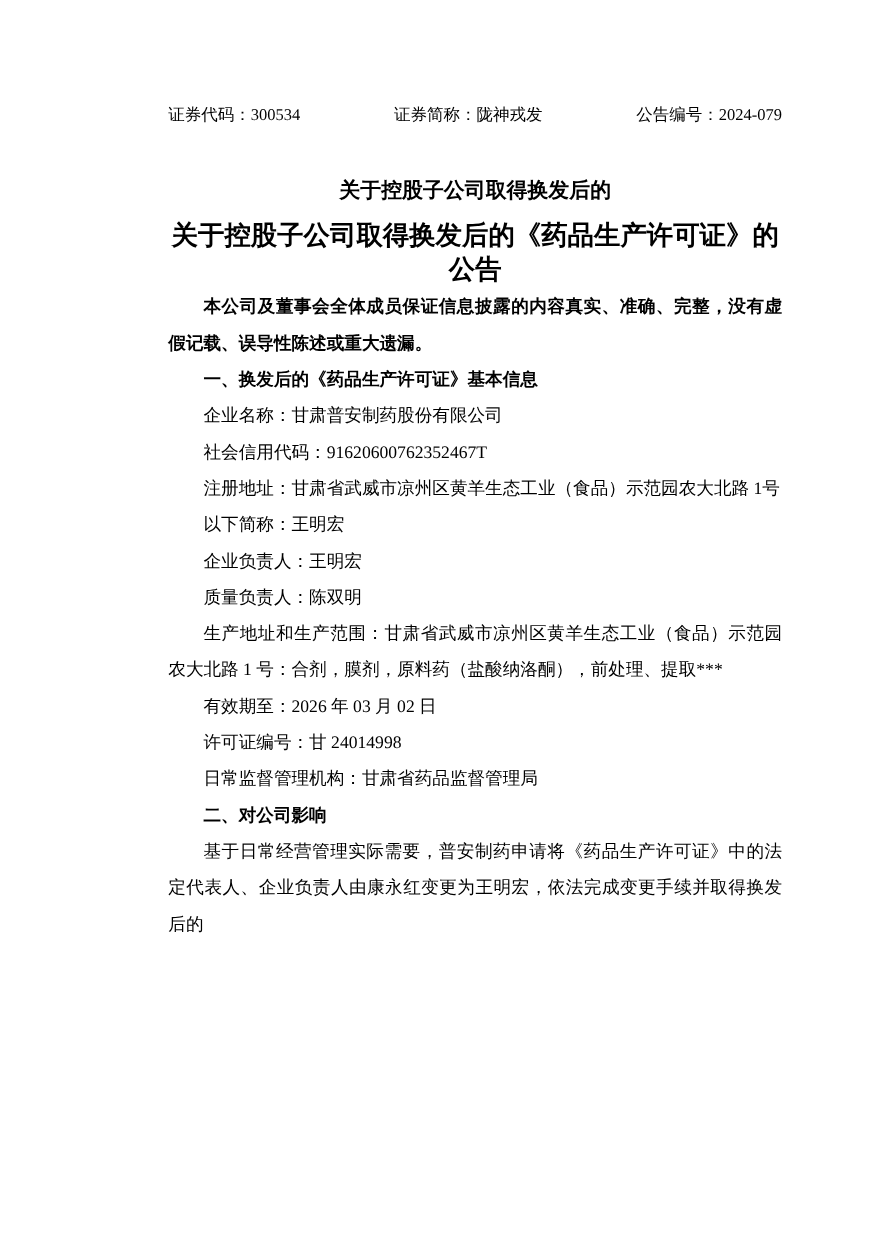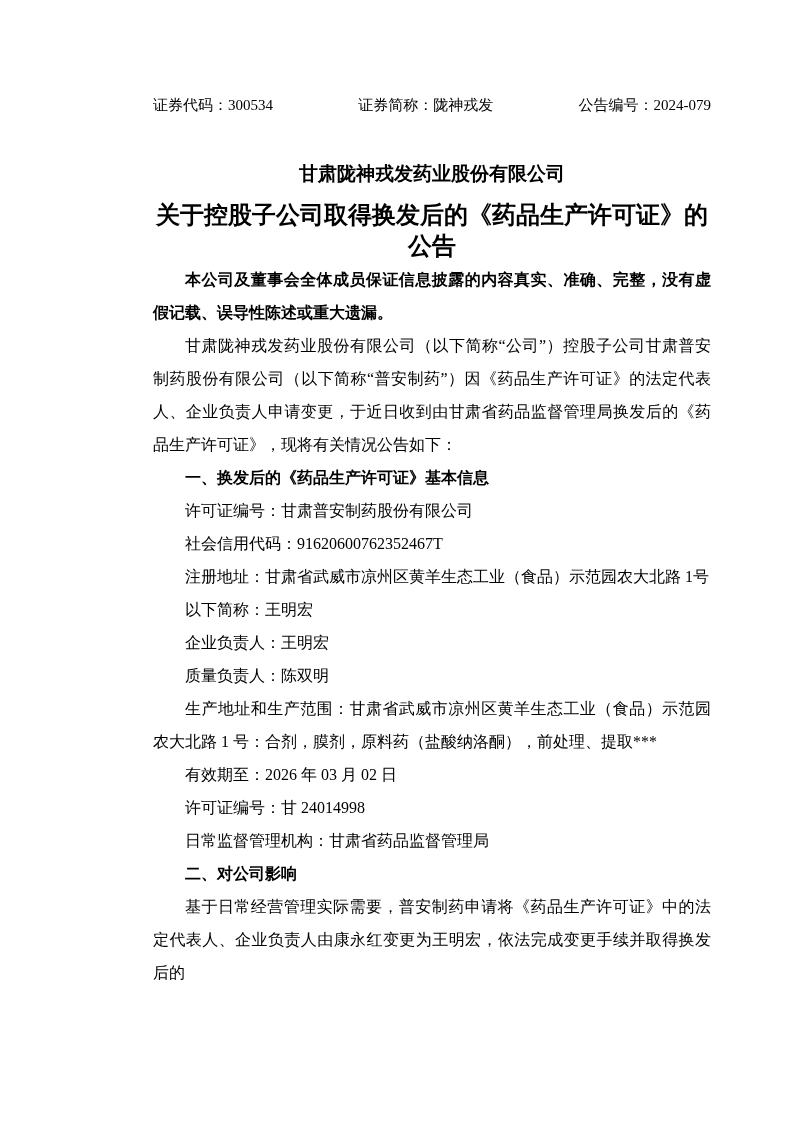--- a/index.html
+++ b/index.html
@@ -56,32 +56,31 @@
 <body>
 
 <div class="page">
 
   <div class="doc-header">
     <span>证券代码：300534</span>
     <span>证券简称：陇神戎发</span>
     <span>公告编号：2024-079</span>
   </div>
 
-  <h1 class="title">甘肃陇神戎发药业股份有限公司</h1>
+  <h1 class="title">关于控股子公司取得换发后的</h1>
 
   <h2 class="subtitle">关于控股子公司取得换发后的《药品生产许可证》的公告</h2>
 
   <p class="para bold disclaimer">本公司及董事会全体成员保证信息披露的内容真实、准确、完整，没有虚假记载、误导性陈述或重大遗漏。</p>
 
-  <p class="para intro">甘肃陇神戎发药业股份有限公司（以下简称“公司”）控股子公司甘肃普安制药股份有限公司（以下简称“普安制药”）因《药品生产许可证》的法定代表人、企业负责人申请变更，于近日收到由甘肃省药品监督管理局换发后的《药品生产许可证》，现将有关情况公告如下：</p>
 
   <p class="para bold">一、换发后的《药品生产许可证》基本信息</p>
 
   <div>
-      <p class="para">许可证编号：甘肃普安制药股份有限公司</p>
+      <p class="para">企业名称：甘肃普安制药股份有限公司</p>
       <p class="para">社会信用代码：91620600762352467T</p>
       <p class="para">注册地址：甘肃省武威市凉州区黄羊生态工业（食品）示范园农大北路 1号</p>
       <p class="para">以下简称：王明宏</p>
       <p class="para">企业负责人：王明宏</p>
       <p class="para">质量负责人：陈双明</p>
       <p class="para">生产地址和生产范围：甘肃省武威市凉州区黄羊生态工业（食品）示范园农大北路 1 号：合剂，膜剂，原料药（盐酸纳洛酮），前处理、提取***</p>
       <p class="para">有效期至：2026 年 03 月 02 日</p>
       <p class="para">许可证编号：甘 24014998</p>
       <p class="para">日常监督管理机构：甘肃省药品监督管理局</p>
     </div>

